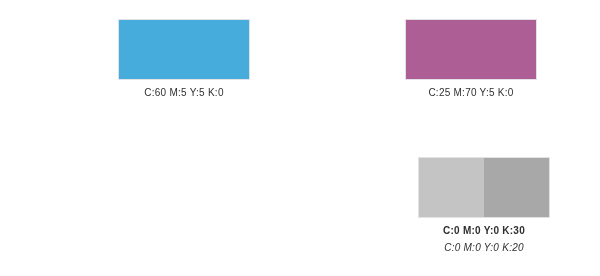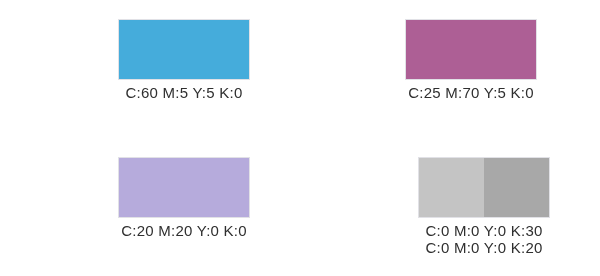--- a/index.html
+++ b/index.html
@@ -59,21 +59,21 @@
     position: absolute;
     left: 118px;
     top: 84px;
     width: 132px;
     text-align: center;
   }
 
   .chip-label {
     display: block;
     font-family: "Liberation Sans", sans-serif;
-    font-size: 15px;
+    font-size: 10px;
     line-height: 17px;
     letter-spacing: 0.25px;
     color: #2f2f2f;
     white-space: nowrap;
   }
 </style>
 </head>
 <body style="background-color: rgb(255, 255, 255);">
 
 <div class="swatch-grid">
@@ -89,33 +89,25 @@
 
   <div class="swatch-cell cell-tr">
     <div class="chip">
       <div class="chip-fill full" style="background-color: rgb(173, 95, 149);"></div>
     </div>
     <div class="chip-labels">
       <span class="chip-label" style="color: rgb(47, 47, 47);">C:25  M:70  Y:5  K:0</span>
     </div>
   </div>
 
-  <div class="swatch-cell cell-bl">
-    <div class="chip">
-      <div class="chip-fill full" style="background-color: rgb(182, 171, 220);"></div>
-    </div>
-    <div class="chip-labels">
-      <span class="chip-label" style="color: rgb(47, 47, 47);">C:20  M:20  Y:0  K:0</span>
-    </div>
-  </div>
 
   <div class="swatch-cell cell-br">
     <div class="chip">
       <div class="chip-fill" style="background-color: rgb(196, 196, 196);"></div>
       <div class="chip-fill" style="background-color: rgb(168, 168, 168);"></div>
     </div>
     <div class="chip-labels">
-      <span class="chip-label" style="color: rgb(47, 47, 47);">C:0  M:0  Y:0  K:30</span>
-      <span class="chip-label" style="color: rgb(47, 47, 47);">C:0  M:0  Y:0  K:20</span>
+      <span class="chip-label" style="color: rgb(47, 47, 47); font-weight: bold;">C:0  M:0  Y:0  K:30</span>
+      <span class="chip-label" style="color: rgb(47, 47, 47); font-style: italic;">C:0  M:0  Y:0  K:20</span>
     </div>
   </div>
 
 </div>
 
 </body></html>

